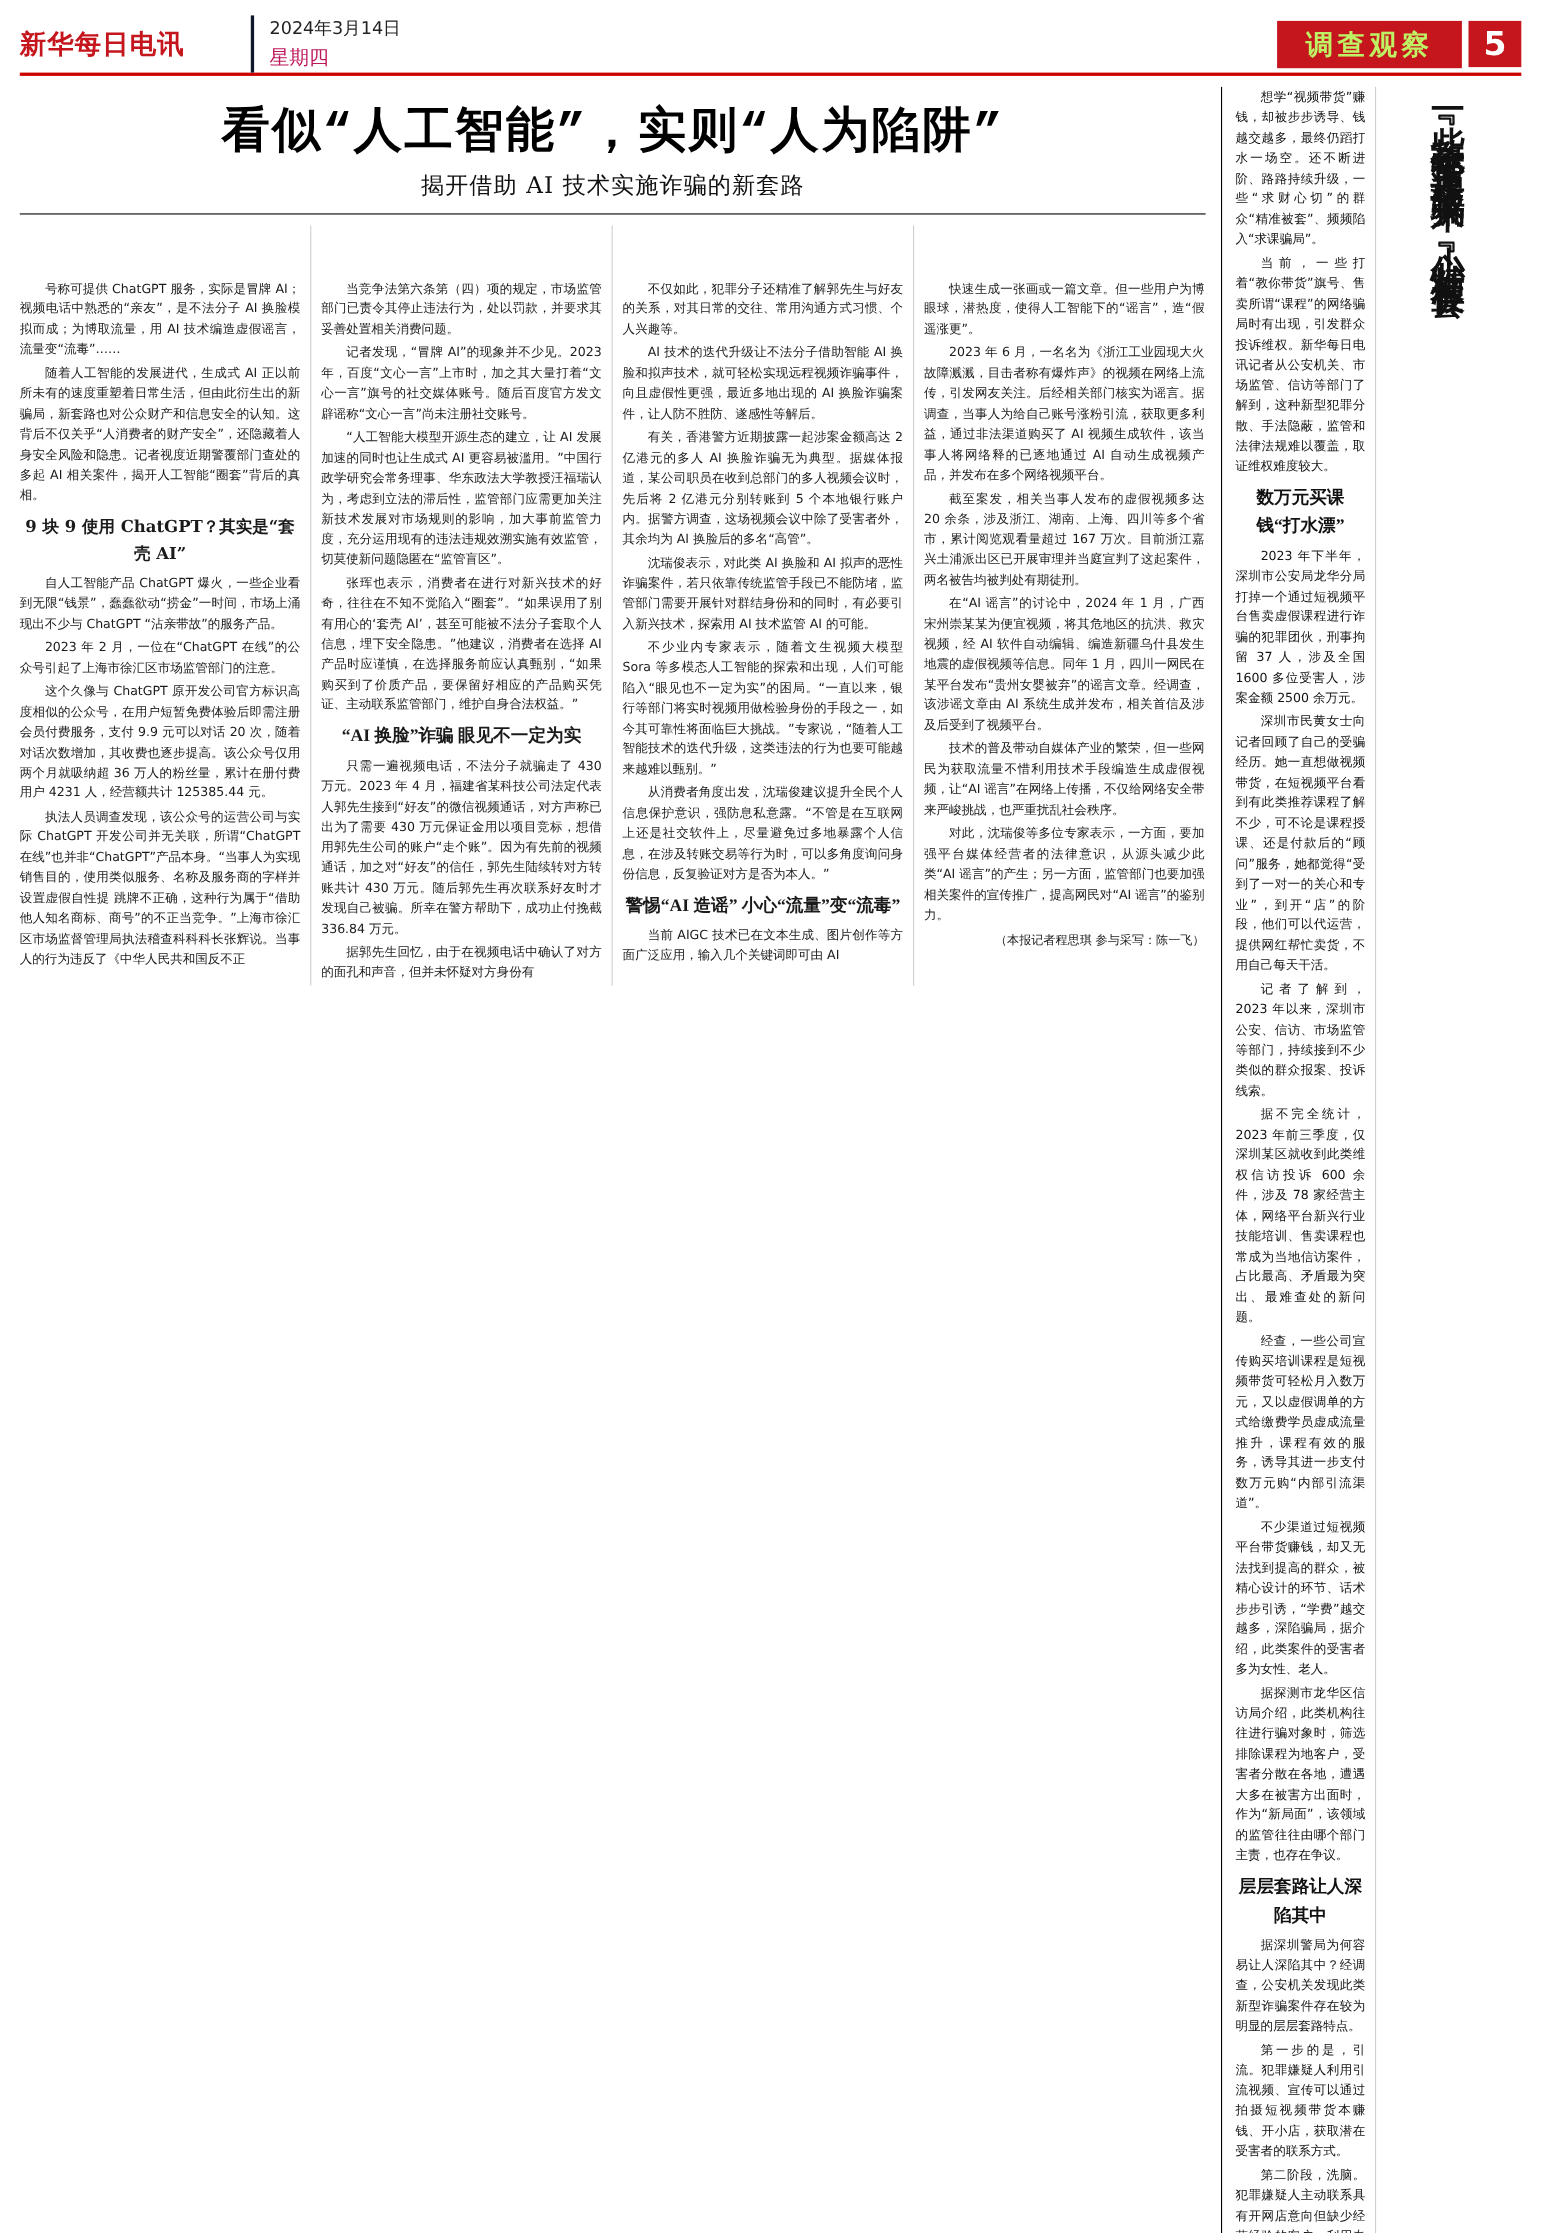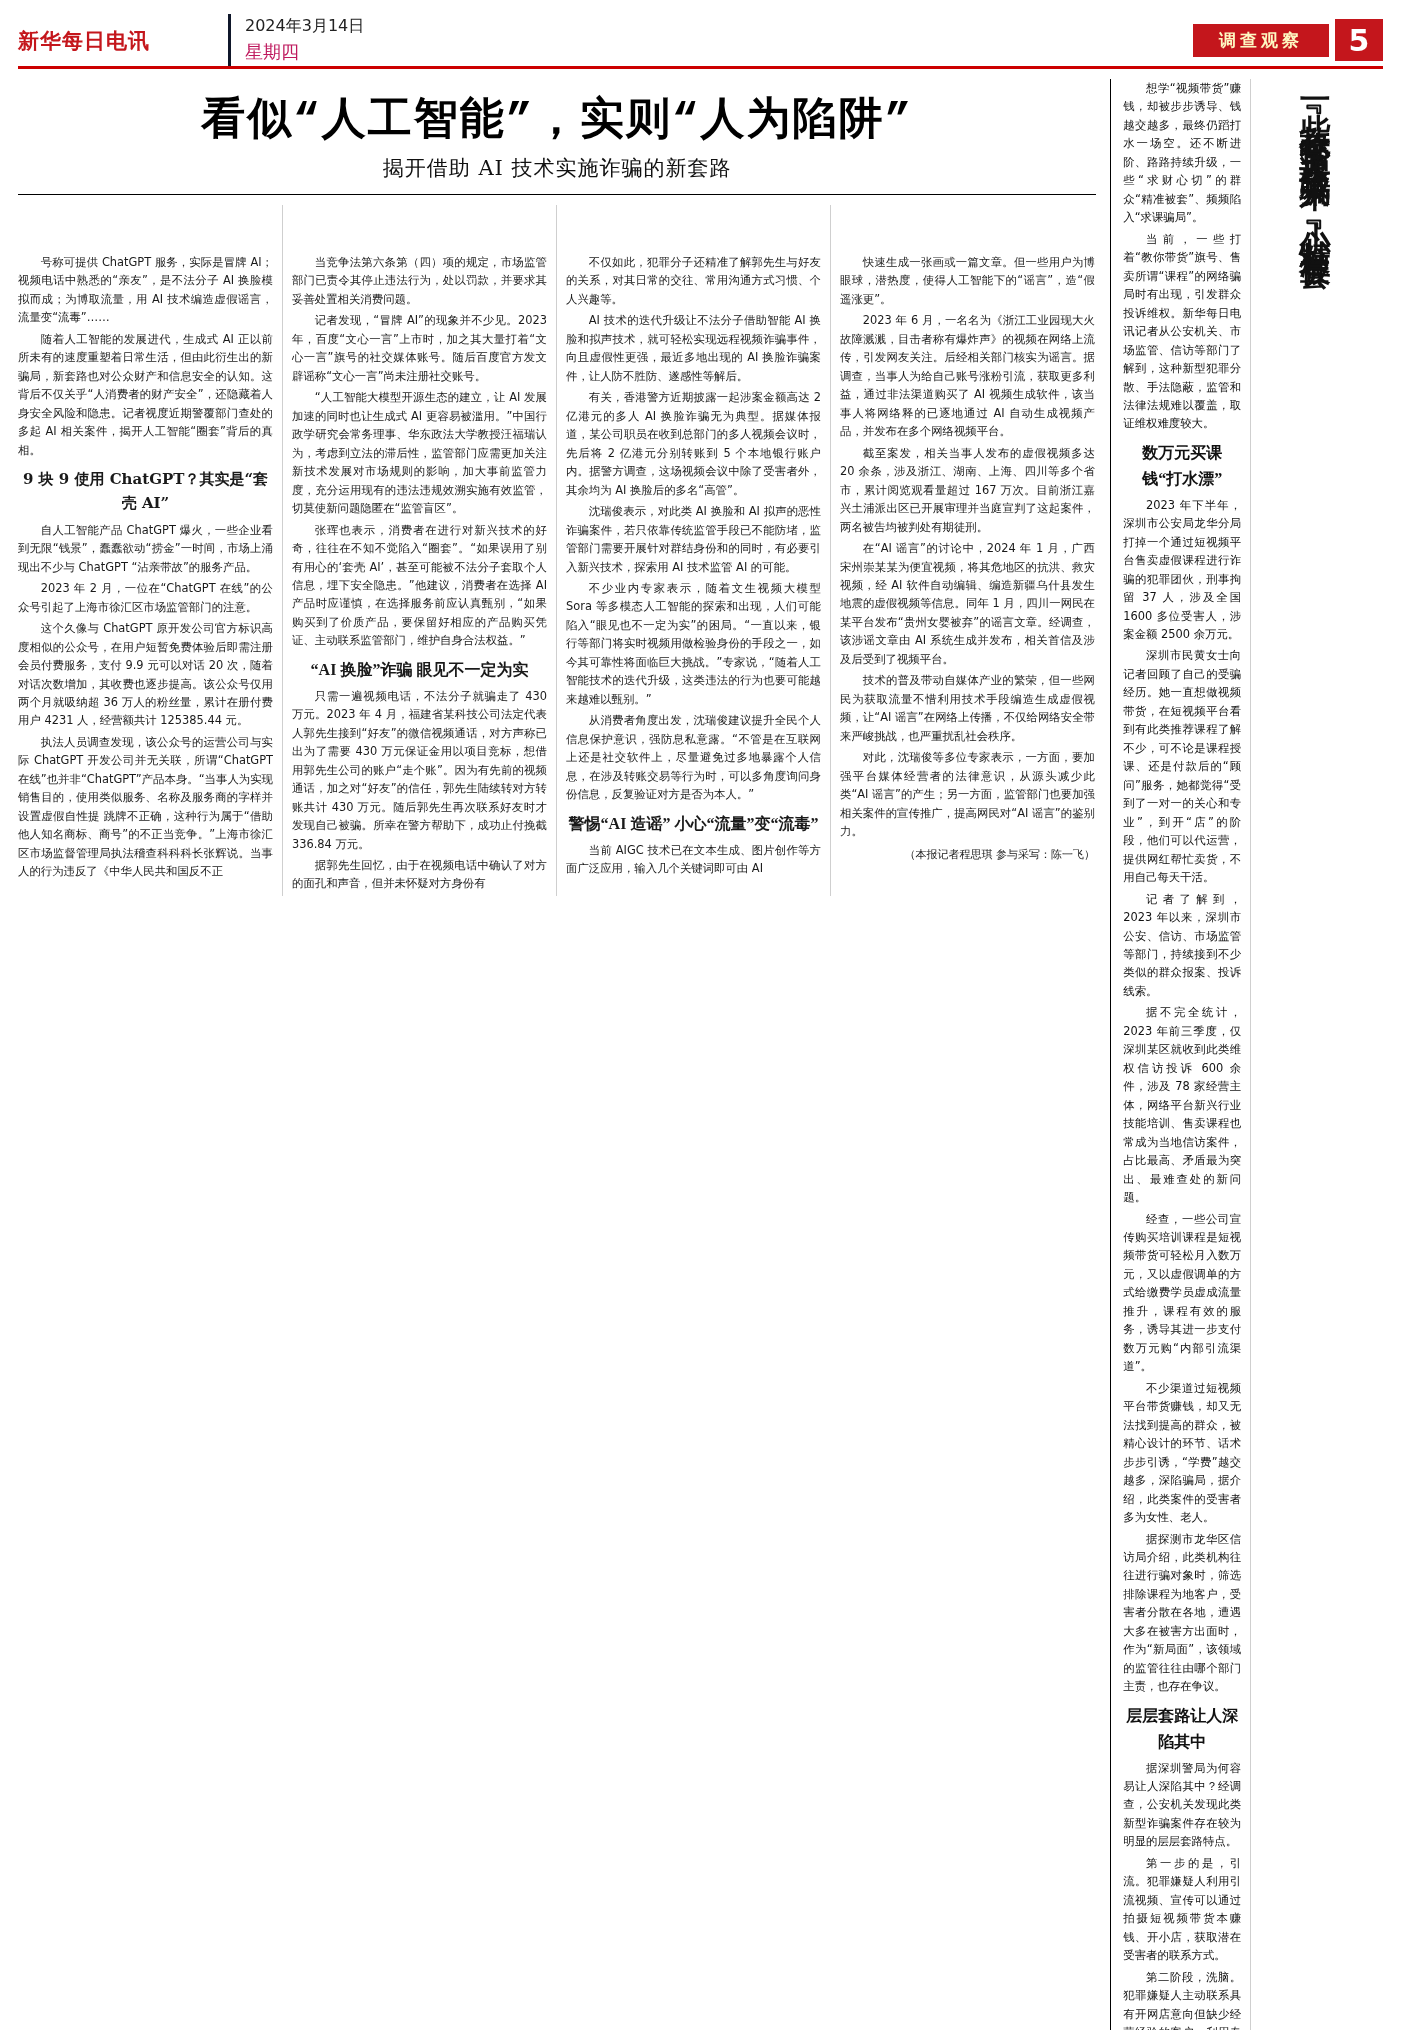--- a/index.html
+++ b/index.html
@@ -2,26 +2,26 @@
 <html><head>
 <meta charset="utf-8">
 <style>
   html,body{margin:0;padding:0;background:#ffffff;}
   body{width:1401px;font-family:"DejaVu Sans","Liberation Sans",sans-serif;color:#111;}
   .page{width:1401px;height:2030px;position:relative;background:#fff;box-sizing:border-box;padding:14px 18px 10px 18px;}
 
   
   .masthead{display:flex;align-items:stretch;height:52px;border-bottom:3px solid #c00;position:relative;}
   .logo-box{width:210px;display:flex;align-items:center;}
-  .logo{font-family:"DejaVu Serif","Liberation Serif",serif;font-weight:bold;font-size:21px;color:#c4161c;letter-spacing:1px;line-height:1;}
+  .logo{font-family:"DejaVu Serif","Liberation Serif",serif;font-weight:bold;font-size:24px;color:#c4161c;letter-spacing:1px;line-height:1;}
   .date-box{border-left:3px solid #0f172a;padding:2px 14px;display:flex;flex-direction:column;justify-content:center;}
   .date-main{font-size:16px;color:#222;}
   .date-sub{font-size:18px;color:#be185d;margin-top:3px;}
   .masthead-right{margin-left:auto;display:flex;align-items:center;}
-  .section-tag{background:#c4161c;color:#fef9c3;font-family:"DejaVu Serif","Liberation Serif",serif;font-weight:bold;font-size:17px;padding:5px 26px;letter-spacing:4px;}
+  .section-tag{background:#c4161c;color:#bef264;font-family:"DejaVu Serif","Liberation Serif",serif;font-weight:bold;font-size:25px;padding:5px 26px;letter-spacing:4px;}
   .page-num{background:#c4161c;color:#fff;font-size:30px;font-weight:bold;width:48px;height:42px;display:flex;align-items:center;justify-content:center;margin-left:6px;}
 
   
   .body-wrap{display:flex;margin-top:10px;}
   .left-zone{width:1100px;}
   .right-rail{width:265px;margin-left:14px;border-left:1px solid #000;padding-left:12px;}
 
   
   .headline{font-family:Liberation Mono, monospace;font-weight:bold;font-size:44px;text-align:center;letter-spacing:2px;margin:10px 0 6px 0;color:#000;}
   .subhead{text-align:center;font-size:21px;color:#111;letter-spacing:1px;margin-bottom:12px;font-family:"DejaVu Serif","Liberation Serif",serif;}

